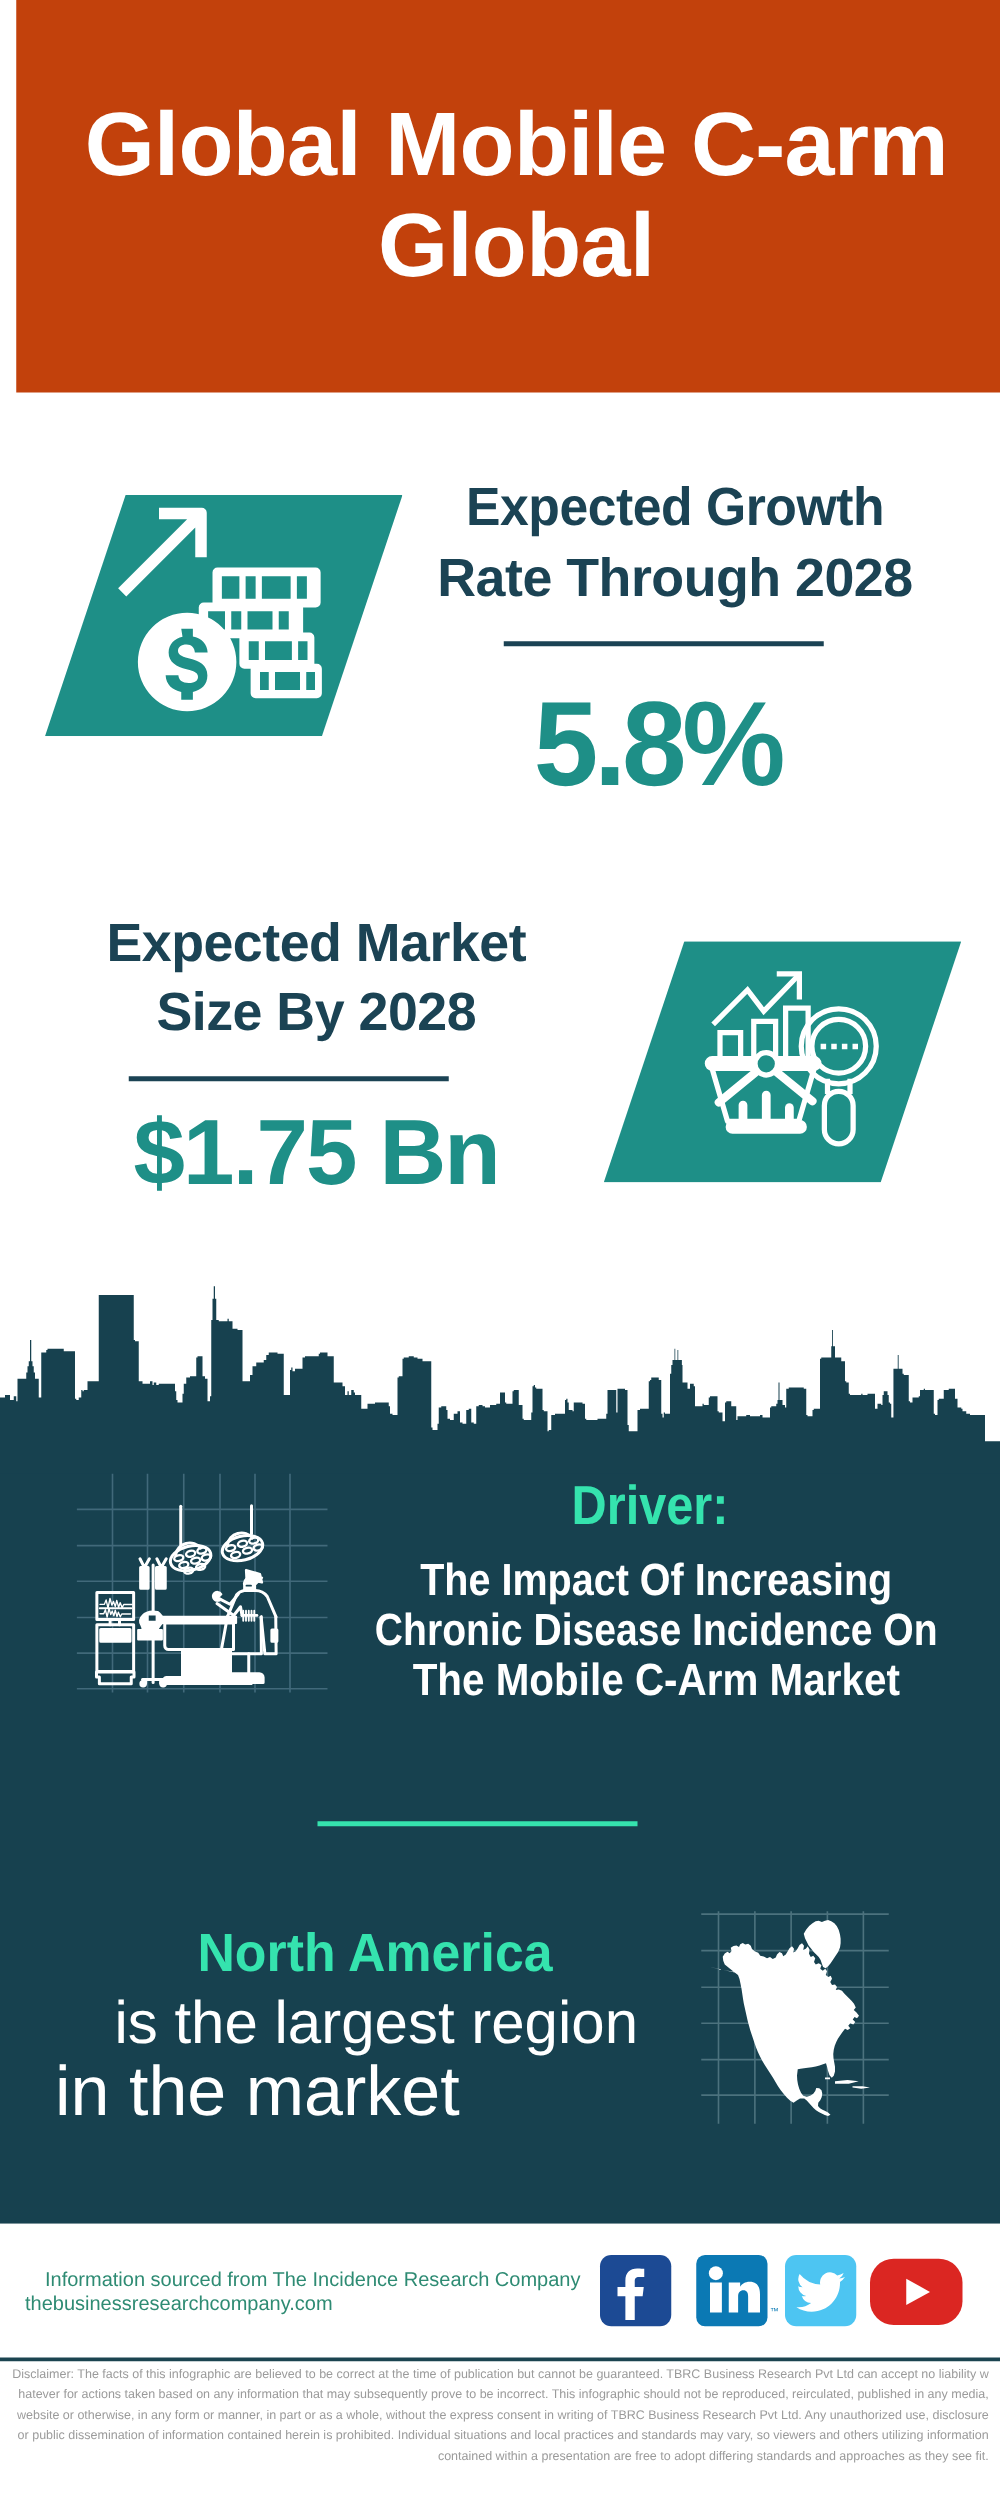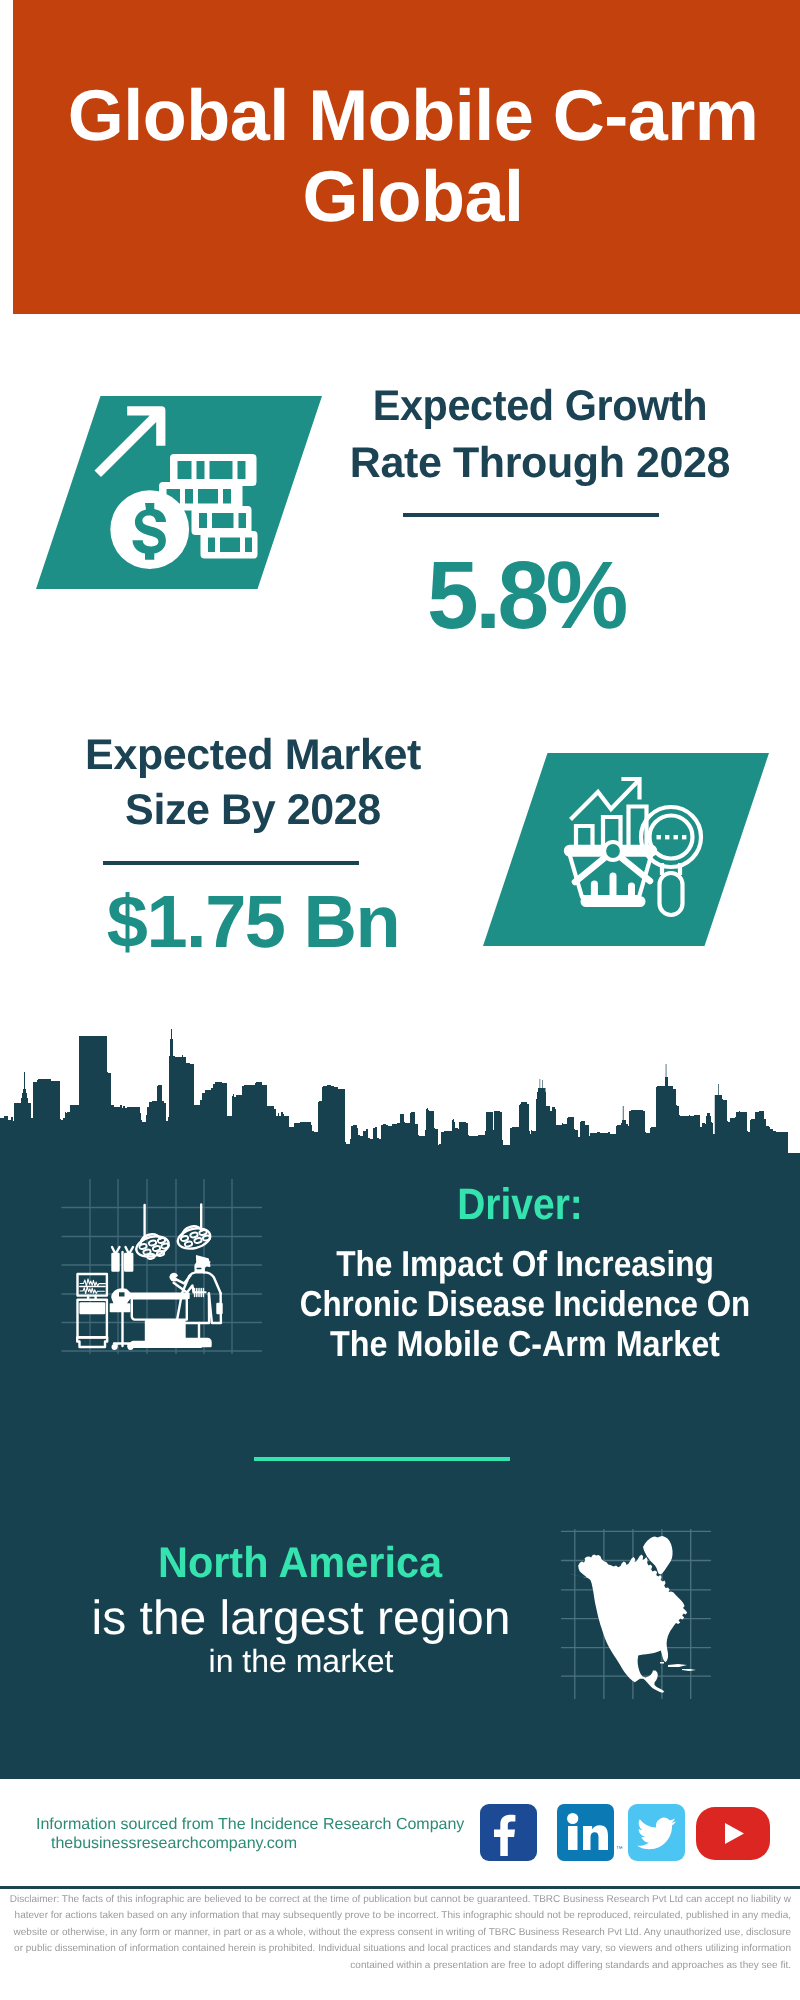--- a/index.html
+++ b/index.html
@@ -207,38 +207,38 @@
               font-size:36px;transform:scaleX(0.878);transform-origin:525px 0;">The Impact Of Increasing</div>
   <div class="txt" style="left:0;top:1286px;width:1050px;text-align:center;color:#ffffff;font-weight:bold;
               font-size:36px;transform:scaleX(0.869);transform-origin:525px 0;">Chronic Disease Incidence On</div>
   <div class="txt" style="left:0;top:1326px;width:1050px;text-align:center;color:#ffffff;font-weight:bold;
               font-size:36px;transform:scaleX(0.898);transform-origin:525px 0;">The Mobile C-Arm Market</div>
   <div style="position:absolute;left:254px;top:1457px;width:256px;height:4px;background:#35E3AE;"></div>
   <div class="txt" style="left:0;top:1542px;width:600px;text-align:center;color:#35E3AE;font-weight:bold;
               font-size:43px;transform:scaleX(0.964);transform-origin:300px 0;">North America</div>
   <div class="txt" style="left:0;top:1595px;width:602px;text-align:center;color:#ffffff;
               font-size:48px;">is the largest region</div>
-  <div class="txt" style="left:0;top:1645px;width:602px;text-align:center;color:#ffffff;
-              font-size:32px;">in the market</div>
+  <div class="txt" style="left:0;top:1645px;width:602px;color:#ffffff;
+              font-size:56px;padding-left:44px;">in the market</div>
 
   <svg style="position:absolute;left:560px;top:1528px;width:152px;height:172px;" viewBox="0 0 152 172" fill="none">
     <g stroke="#4C727E" stroke-width="1.3">
       <path d="M14.8 1 V171 M43.9 1 V171 M72.9 1 V171 M101.9 1 V171 M130.7 1 V171"></path>
       <path d="M1 3.3 H151 M1 32.5 H151 M1 61.8 H151 M1 90.6 H151 M1 119.7 H151 M1 148.1 H151"></path>
     </g>
     <g fill="#ffffff">
       <path d="M6.5 45.2L14.0 47.0L21.0 48.4L27.0 49.4L23.0 46.2L19.8 43.6L18.6 40.6L18.2 37.4L19.8 34.8L22.0 33.4L23.8 34.6L25.2 32.8L24.6 30.2L26.8 28.8L29.2 28.4L31.2 29.6L32.2 27.4L34.2 26.4L36.2 27.6L38.6 27.0L40.6 28.6L41.6 31.2L44.0 33.2L46.6 34.2L48.2 36.6L51.0 37.2L53.6 38.6L56.0 37.6L58.2 39.2L60.6 38.0L61.6 35.6L63.6 33.6L65.6 34.6L66.6 37.0L68.6 35.6L70.2 33.0L71.6 30.6L73.6 29.0L75.2 31.0L74.6 34.0L76.6 33.0L78.2 30.6L79.6 28.0L81.6 26.6L83.2 28.6L82.6 32.0L84.6 31.0L86.2 29.0L87.6 31.6L87.2 35.0L88.6 37.6L90.6 36.6L92.2 38.6L91.2 41.6L92.6 43.6L95.0 42.6L97.2 44.0L96.2 47.0L98.2 48.6L100.2 47.0L101.6 49.0L100.6 52.0L102.6 53.6L104.6 52.6L105.6 55.0L104.2 57.6L105.6 60.0L108.0 59.6L109.6 61.6L108.6 64.0L111.0 63.6L113.6 64.6L115.2 66.6L117.2 68.6L119.2 70.6L121.2 72.6L123.2 75.0L124.6 78.0L123.0 80.0L125.2 82.0L127.2 84.6L125.6 86.6L123.6 85.6L122.2 87.6L124.2 89.6L122.6 91.6L120.2 90.6L118.6 92.6L120.2 94.6L118.2 96.0L116.0 95.0L114.0 97.6L112.2 100.2L110.4 102.8L109.0 105.6L107.8 108.6L107.0 111.8L106.6 115.2L106.8 118.6L107.4 122.0L108.0 125.4L108.0 129.2L107.0 132.6L105.4 134.2L103.6 132.2L102.4 128.6L101.6 125.2L100.8 122.6L98.4 123.4L95.6 124.4L92.6 125.2L89.4 125.8L86.2 126.2L83.2 126.6L80.4 127.0L78.2 127.4L77.6 132.4L77.8 136.0L78.4 139.6L79.4 143.0L80.8 146.2L82.6 148.6L85.4 149.4L88.2 148.6L90.6 147.0L92.2 144.8L93.0 142.4L95.4 142.6L97.2 144.2L97.8 146.8L97.4 149.6L96.2 152.2L94.6 154.2L94.4 156.8L96.0 158.6L98.0 159.8L100.2 160.8L102.4 162.0L104.4 163.8L102.4 164.8L99.8 164.0L97.4 162.8L95.0 161.6L92.8 160.2L90.8 158.4L89.0 156.4L87.2 154.4L85.4 152.4L83.4 150.8L80.0 150.8L77.4 152.4L74.8 154.2L72.2 152.6L69.6 150.2L67.0 147.2L64.6 144.2L62.4 141.0L60.4 137.6L58.4 134.2L56.2 130.8L54.0 127.4L51.8 124.0L49.8 120.6L48.0 117.2L46.4 113.8L45.0 110.4L43.8 107.0L42.6 103.4L41.4 99.8L40.2 96.2L39.2 92.6L38.2 89.0L37.4 85.4L36.6 81.8L35.8 78.2L35.0 74.6L34.4 71.0L33.8 67.0L33.2 63.0L32.4 59.0L31.6 55.2L30.4 52.0L27.8 50.0Z"></path>
       <path d="M83.0 19.0L85.0 15.5L87.5 12.5L90.0 10.5L92.5 9.0L95.0 8.5L97.5 9.5L100.0 8.5L102.5 8.0L105.0 9.0L107.5 10.5L109.5 13.0L111.0 16.0L112.0 19.5L112.5 23.0L112.5 26.5L112.0 30.0L110.5 33.5L108.5 36.5L106.5 39.5L104.5 42.5L102.5 45.0L100.5 46.5L98.5 45.5L97.5 43.0L96.5 40.0L95.0 37.5L93.0 35.5L91.0 33.5L89.0 31.0L87.0 28.5L85.5 25.5L84.0 22.5Z"></path>
       <path d="M108 137 l10 -1 l9 1 l-8 2 l-11 0 Z M122 141 l8 0 l6 1 l-7 1 l-7 -1 Z M100 134 l4 0 l0 1.4 l-4 0 Z"></path>
     </g>
   </svg>
 
   <div class="footer"></div>
   <div class="srcline" style="left:36px;top:1817px;">Information sourced from The Incidence Research Company</div>
-  <div class="srcline" style="left:51px;top:1836px;">thebusinessresearchcompany.com</div>
+  <div class="srcline" style="left:20px;top:1836px;">thebusinessresearchcompany.com</div>
 
   <div class="social" style="left:480px;top:1804px;">
     <a style="position:absolute;left:0;top:0;width:57px;height:57px;border-radius:9px;background:#1C4A94;display:block;">
       <svg viewBox="0 0 57 57" style="width:57px;height:57px;">
           <path fill="#ffffff" d="M35.4 17.5 h-4.0 c-3.0 0 -3.6 1.4 -3.6 3.5 v4.6 h7.2 l-0.9 7.3 h-6.3 V52 h-7.5 V32.9 h-6.3 v-7.3 h6.3 v-5.3 c0 -6.2 3.8 -9.6 9.4 -9.6 c2.7 0 5.0 0.2 5.7 0.3 Z"></path>
         </svg>
     </a>
     <a style="position:absolute;left:77px;top:0;width:57px;height:57px;border-radius:7px;background:#0B79B4;display:block;">
       <svg viewBox="0 0 57 57" style="width:57px;height:57px;">
           <g fill="#ffffff">

